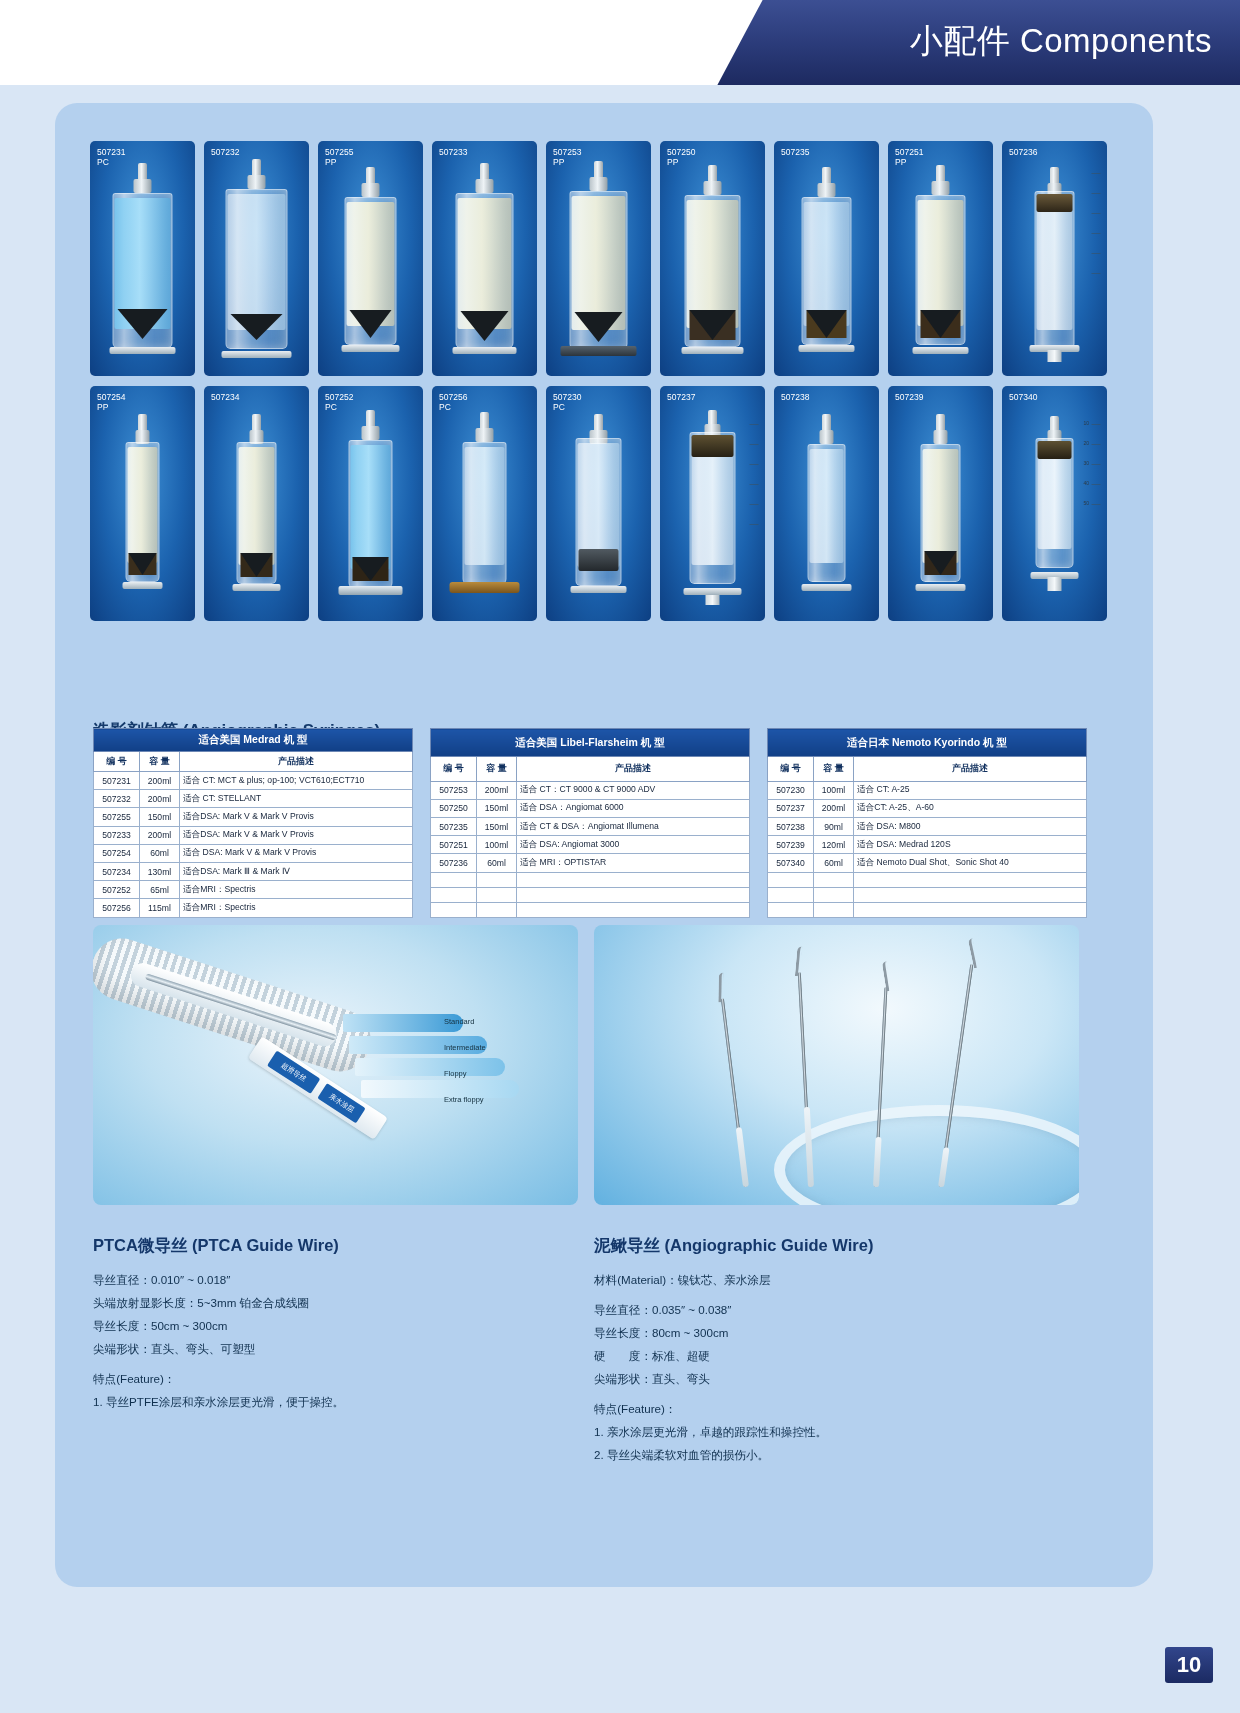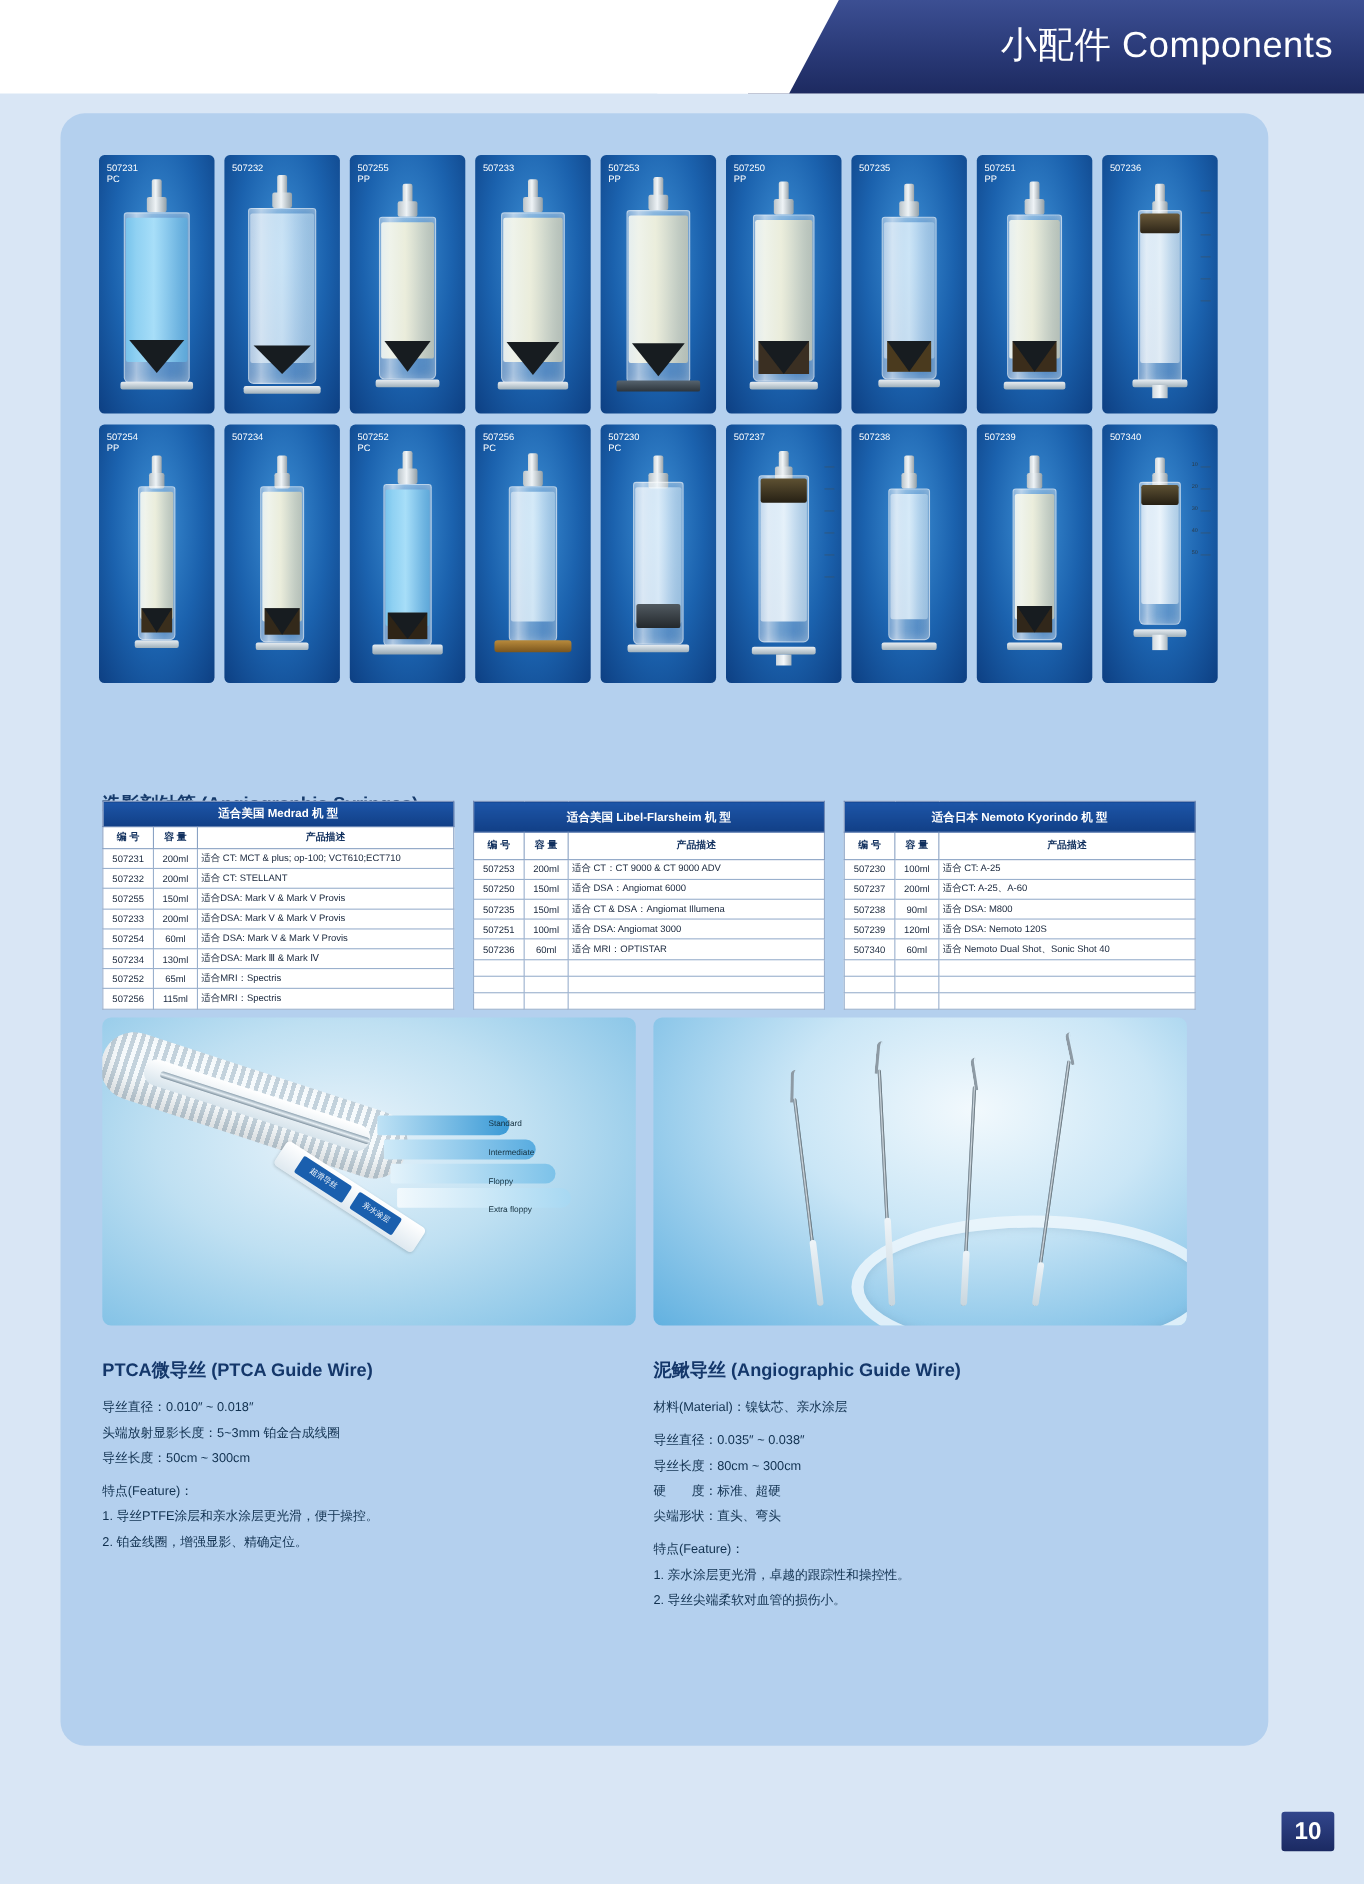--- a/index.html
+++ b/index.html
@@ -683,21 +683,21 @@
             <td>适合CT: A-25、A-60</td>
           </tr>
       <tr>
             <td class="c">507238</td>
             <td class="c">90ml</td>
             <td>适合 DSA: M800</td>
           </tr>
       <tr>
             <td class="c">507239</td>
             <td class="c">120ml</td>
-            <td>适合 DSA: Nemoto 120S</td>
+            <td>适合 DSA: Medrad 120S</td>
           </tr>
       <tr>
             <td class="c">507340</td>
             <td class="c">60ml</td>
             <td>适合 Nemoto Dual Shot、Sonic Shot 40</td>
           </tr>
       <tr>
             <td class="c"></td>
             <td class="c"></td>
             <td></td>
@@ -762,23 +762,23 @@
       <div class="bend" style="transform:rotate(-20deg);"></div>
         <div class="ptfe" style="height:40px;"></div>
     </div>
   </div>
 
   <div class="spec-block" style="left:38px; top:1132px; width:470px;">
     <h3>PTCA微导丝 (PTCA Guide Wire)</h3>
     <p class="gap">导丝直径：0.010″ ~ 0.018″</p>
     <p>头端放射显影长度：5~3mm 铂金合成线圈</p>
     <p>导丝长度：50cm ~ 300cm</p>
+    <p>尖端形状：直头、弯头、可塑型</p>
     <p class="gap">特点(Feature)：</p>
     <p>1. 导丝PTFE涂层和亲水涂层更光滑，便于操控。</p>
-    <p>2. 铂金线圈，增强显影、精确定位。</p>
   </div>
 
   <div class="spec-block" style="left:539px; top:1132px; width:470px;">
     <h3>泥鳅导丝 (Angiographic Guide Wire)</h3>
     <p>材料(Material)：镍钛芯、亲水涂层</p>
     <p class="gap">导丝直径：0.035″ ~ 0.038″</p>
     <p>导丝长度：80cm ~ 300cm</p>
     <p>硬　　度：标准、超硬</p>
     <p>尖端形状：直头、弯头</p>
     <p class="gap">特点(Feature)：</p>

